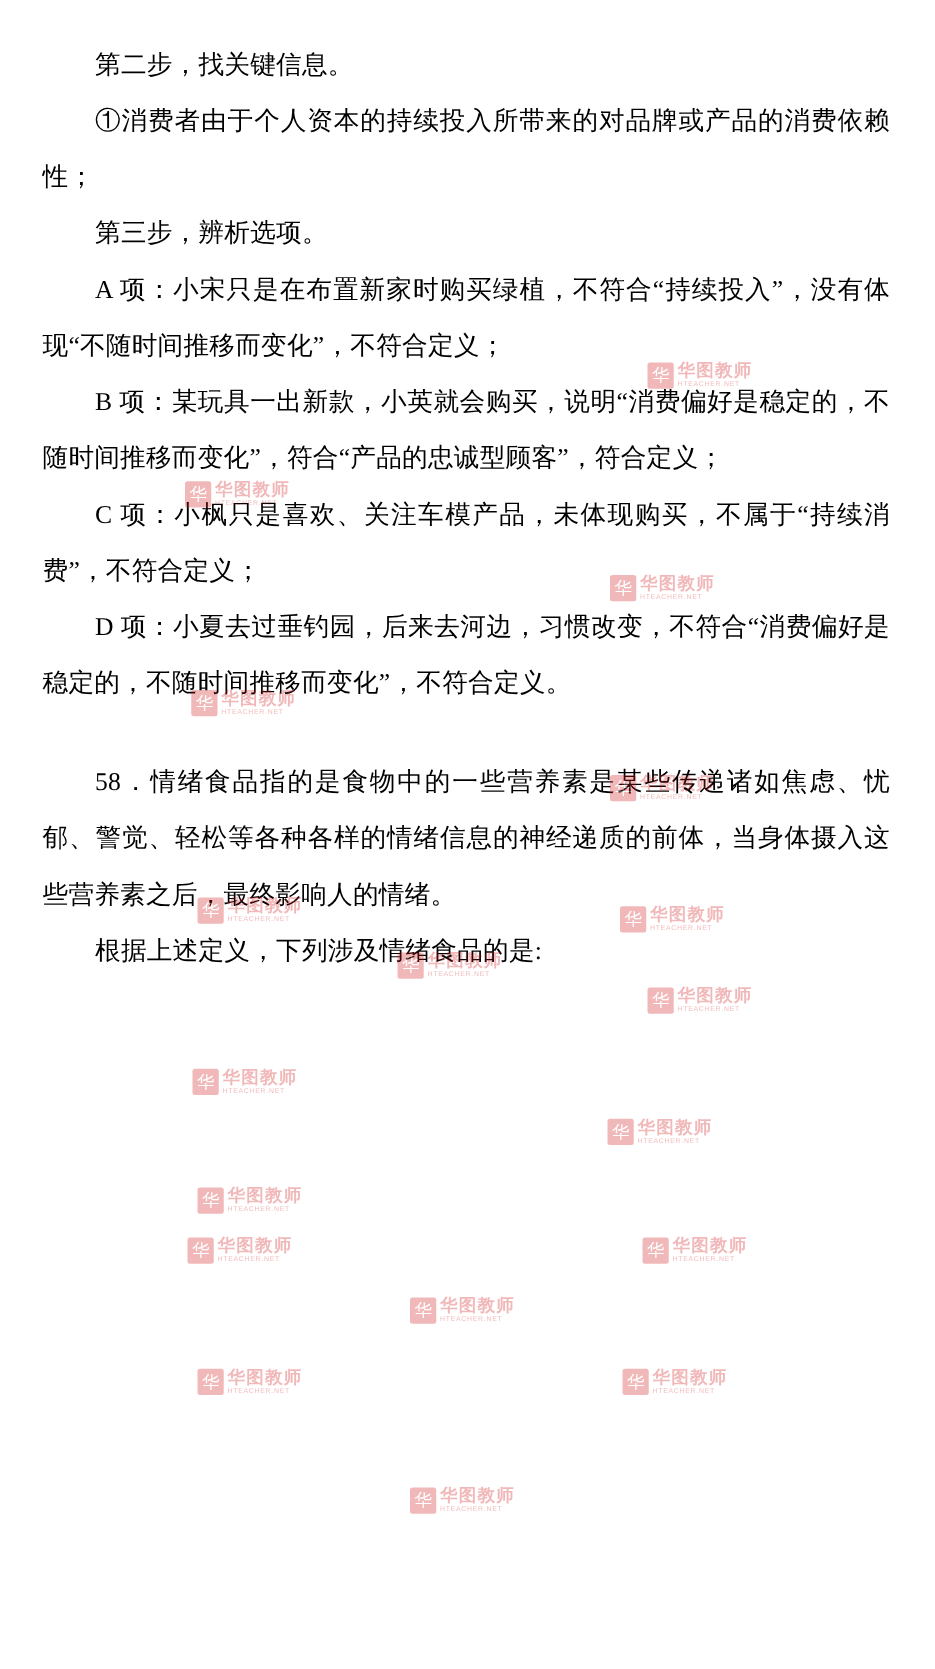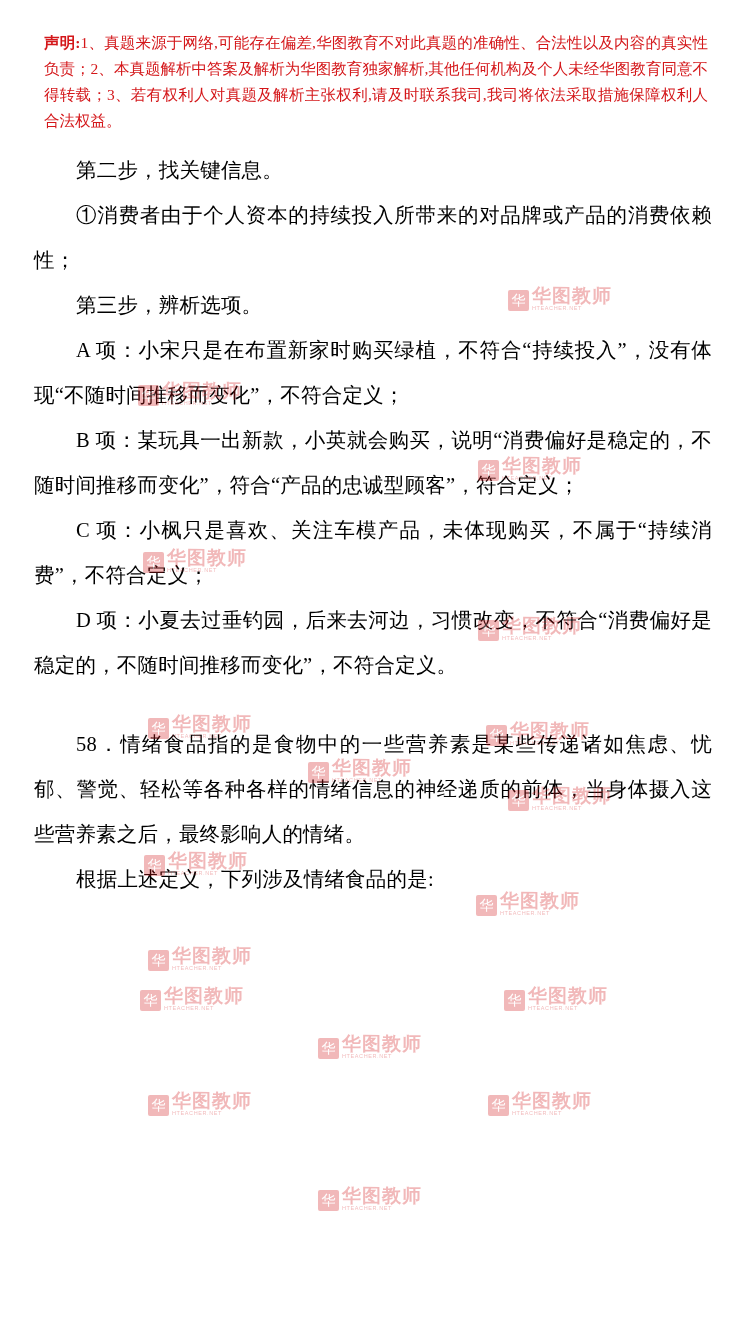--- a/index.html
+++ b/index.html
@@ -78,21 +78,21 @@
     margin-right: 3px;
     border-radius: 2px;
   }
   .wm .wm-txt {
     display: flex;
     flex-direction: column;
     justify-content: center;
   }
   .wm .wm-cn {
     color: #d4171a;
-    font-size: 19px;
+    font-size: 14px;
     line-height: 16px;
     font-weight: bold;
     letter-spacing: 1px;
     font-family: "Liberation Sans", sans-serif;
     text-align: center;
   }
   .wm .wm-en {
     color: #d4171a;
     font-size: 5.5px;
     line-height: 8px;
@@ -233,21 +233,20 @@
         <div class="wm-box">华</div>
         <div class="wm-txt">
           <div class="wm-cn">华图教师</div>
           <div class="wm-en">HTEACHER.NET</div>
         </div>
       </div>
     </div>
 
   <div class="content">
 
-    <p class="disclaimer"><b>声明:</b><span>1、真题来源于网络,可能存在偏差,华图教育不对此真题的准确性、合法性以及内容的真实性负责；2、本真题解析中答案及解析为华图教育独家解析,其他任何机构及个人未经华图教育同意不得转载；3、若有权利人对真题及解析主张权利,请及时联系我司,我司将依法采取措施保障权利人合法权益。</span></p>
 
     <p class="para indent2">第二步，找关键信息。</p>
     <p class="para indent2">①消费者由于个人资本的持续投入所带来的对品牌或产品的消费依赖性；</p>
     <p class="para indent2">第三步，辨析选项。</p>
     <p class="para indent2">A 项：小宋只是在布置新家时购买绿植，不符合“持续投入”，没有体现“不随时间推移而变化”，不符合定义；</p>
     <p class="para indent2">B 项：某玩具一出新款，小英就会购买，说明“消费偏好是稳定的，不随时间推移而变化”，符合“产品的忠诚型顾客”，符合定义；</p>
     <p class="para indent2">C 项：小枫只是喜欢、关注车模产品，未体现购买，不属于“持续消费”，不符合定义；</p>
     <p class="para indent2">D 项：小夏去过垂钓园，后来去河边，习惯改变，不符合“消费偏好是稳定的，不随时间推移而变化”，不符合定义。</p>
 
     <div class="gap"></div>

